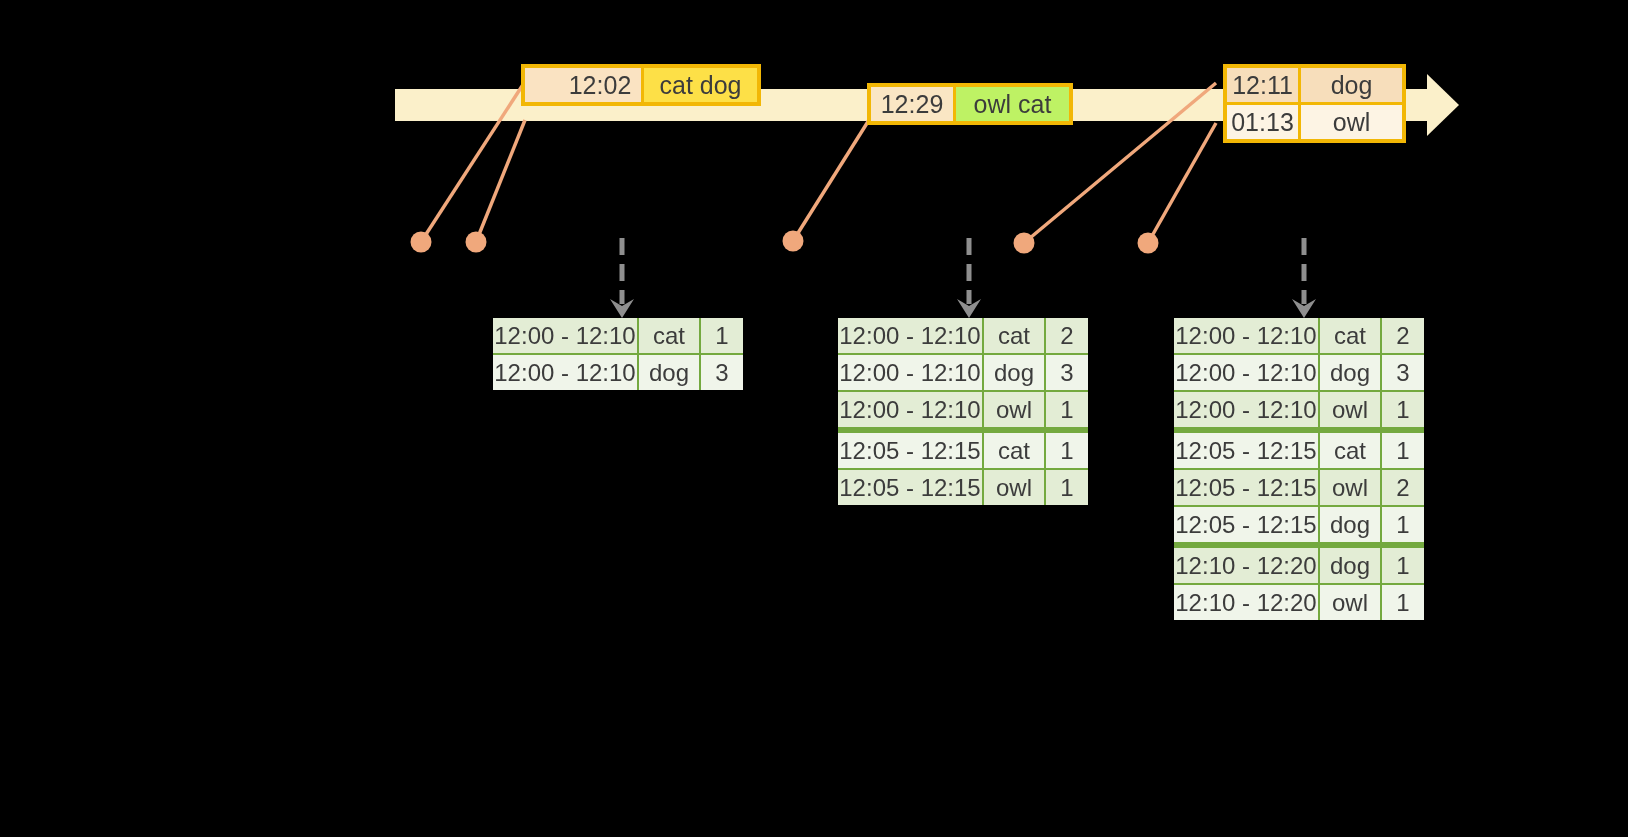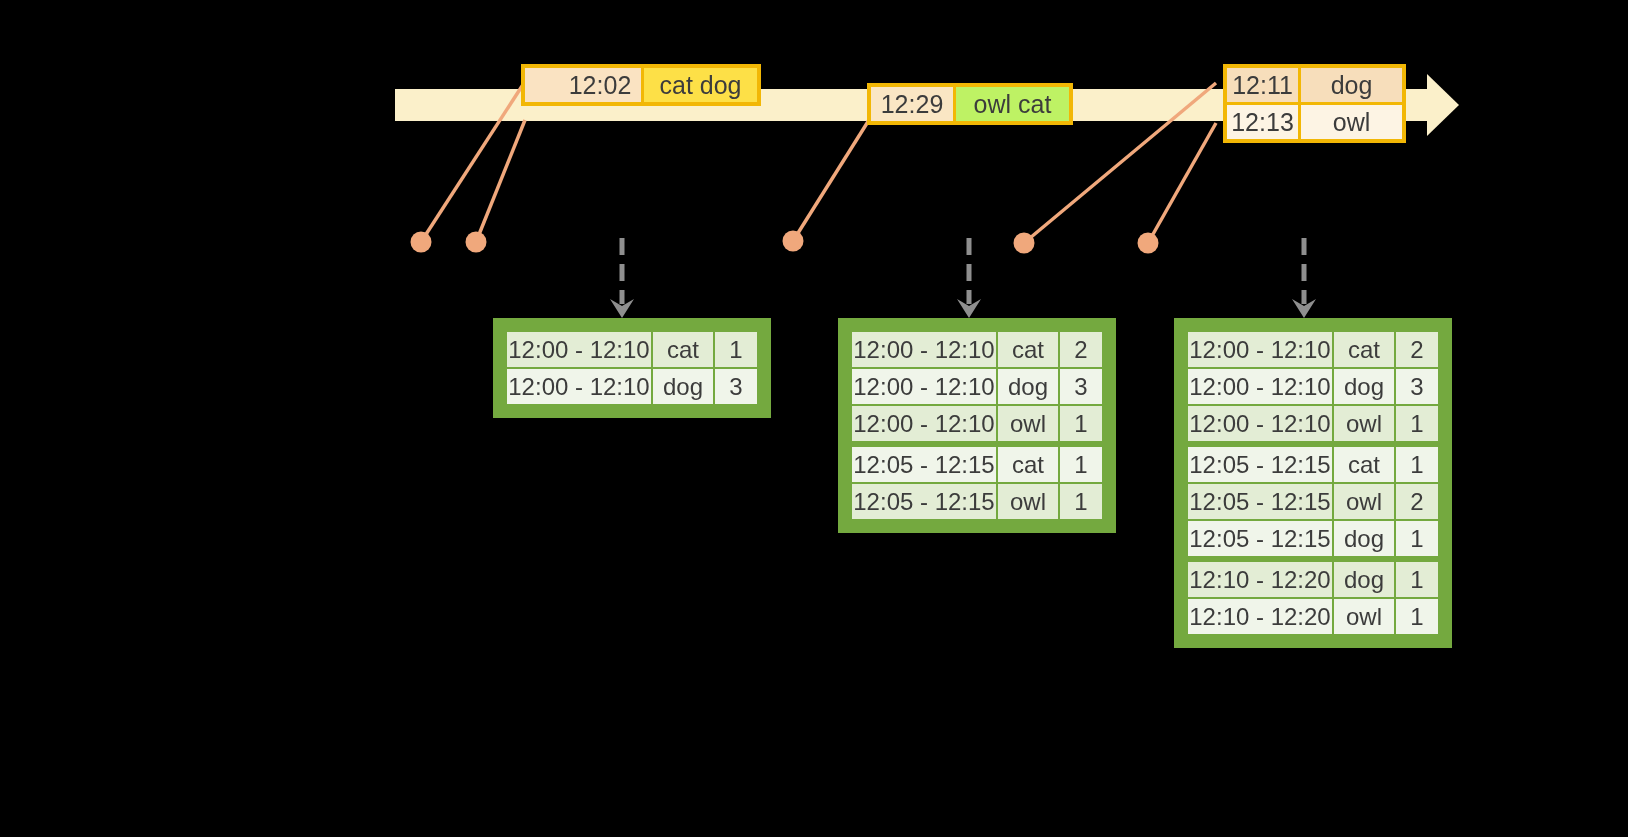--- a/index.html
+++ b/index.html
@@ -5,21 +5,21 @@
   html,body{margin:0;padding:0;background:#000;}
   #stage{
     position:relative;
     width:1628px;height:837px;
     overflow:hidden;
     font-family:"Liberation Sans", sans-serif;
   }
   svg#underlay{position:absolute;left:0;top:0;}
   .tbl{position:absolute;box-sizing:border-box;}
   .event-table{padding:4px;}
-  .result-table{padding:14px;}
+  .result-table{padding:0;}
   .trow{display:flex;}
   .tcell{
     display:flex;align-items:center;justify-content:center;
     color:#3c3c3c;
     font-size:24px;
     line-height:1;
     white-space:nowrap;
   }
   .event-table .tcell{height:34px;font-size:25px;}
   .result-table .tcell{height:35px;}
@@ -60,21 +60,21 @@
         <div class="tcell" style="width: 82px; background: rgb(250, 230, 196);">12:29</div>
         <div class="tcell" style="width: 113px; background: #bef264; margin-left: 3px;">owl cat</div>
       </div>
     </div>
     <div class="tbl event-table" style="left: 1223px; top: 64px; background: rgb(242, 183, 5);">
       <div class="trow">
         <div class="tcell" style="width: 71px; background: rgb(247, 222, 187);">12:11</div>
         <div class="tcell" style="width: 101px; background: rgb(247, 222, 187); margin-left: 3px;">dog</div>
       </div>
       <div class="trow" style="margin-top: 3px;">
-        <div class="tcell" style="width: 71px; background: rgb(253, 244, 228);">12:13</div>
+        <div class="tcell" style="width: 71px; background: rgb(253, 244, 228);">01:13</div>
         <div class="tcell" style="width: 101px; background: rgb(253, 244, 228); margin-left: 3px;">owl</div>
       </div>
     </div>
     <div class="tbl result-table" style="left: 493px; top: 318px; background: rgb(116, 169, 63);">
       <div class="trow">
         <div class="tcell" style="width: 144px; background: rgb(227, 237, 213);">12:00 - 12:10</div>
         <div class="tcell" style="width: 60px; background: rgb(227, 237, 213); margin-left: 2px;">cat</div>
         <div class="tcell" style="width: 42px; background: rgb(227, 237, 213); margin-left: 2px;">1</div>
       </div>
       <div class="trow" style="margin-top: 2px;">

